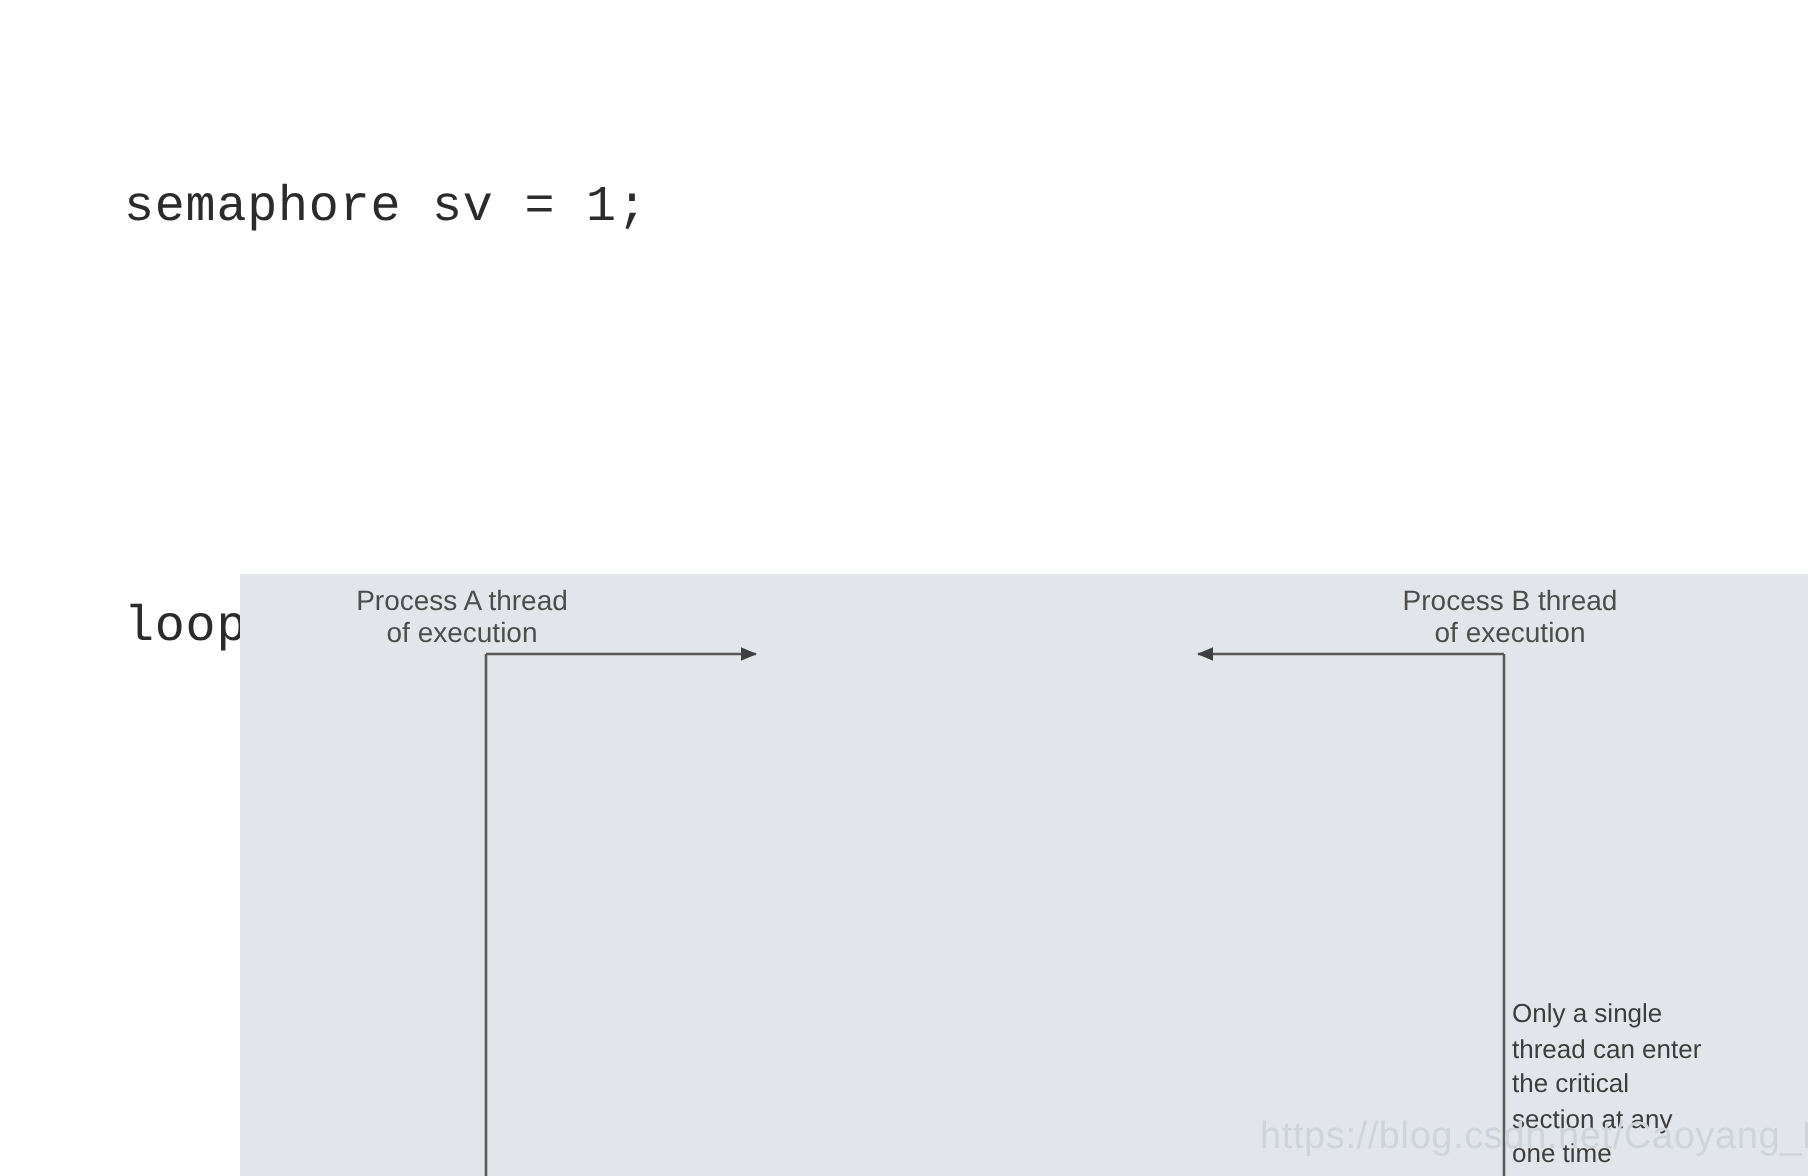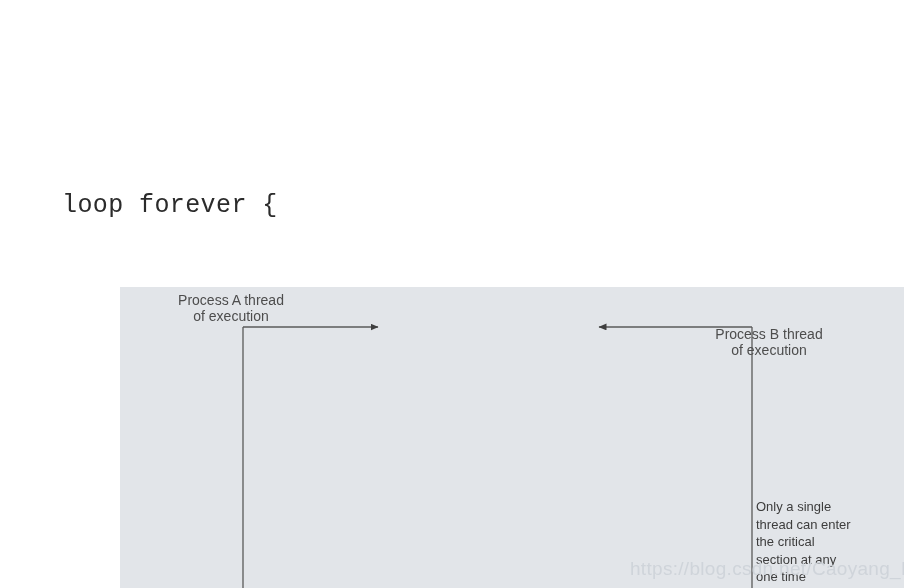--- a/index.html
+++ b/index.html
@@ -46,21 +46,21 @@
     position: absolute;
     font-family: "Liberation Sans", sans-serif;
     font-size: 14px;
     line-height: 16px;
     color: #4d4d4d;
     text-align: center;
     white-space: pre-line;
     z-index: 4;
   }
   #label-process-a { left: 16px;  top: 5px;  width: 190px; }
-  #label-process-b { left: 554px; top: 5px;  width: 190px; margin-top: 34px; }
+  #label-process-b { left: 540px; top: 5px;  width: 190px; }
 
   #annotation-note {
     position: absolute;
     left: 636px;
     top: 211px;
     width: 150px;
     font-family: "Liberation Sans", sans-serif;
     font-size: 13px;
     line-height: 17.5px;
     color: #3d3d3d;
@@ -87,20 +87,21 @@
     color: #cfd4da;
     letter-spacing: 0.3px;
     white-space: nowrap;
     z-index: 7;
   }
 </style>
 </head>
 <body>
 
 <div id="code-block">
+  <span class="code-line">semaphore sv = 1;</span>
   <span class="code-line blank"></span>
   <span class="code-line">loop forever {</span>
   <span class="code-line">    P(sv);</span>
   <span class="code-line">    critical code section;</span>
   
   
   
 </div>
 
 <div id="diagram-panel">

